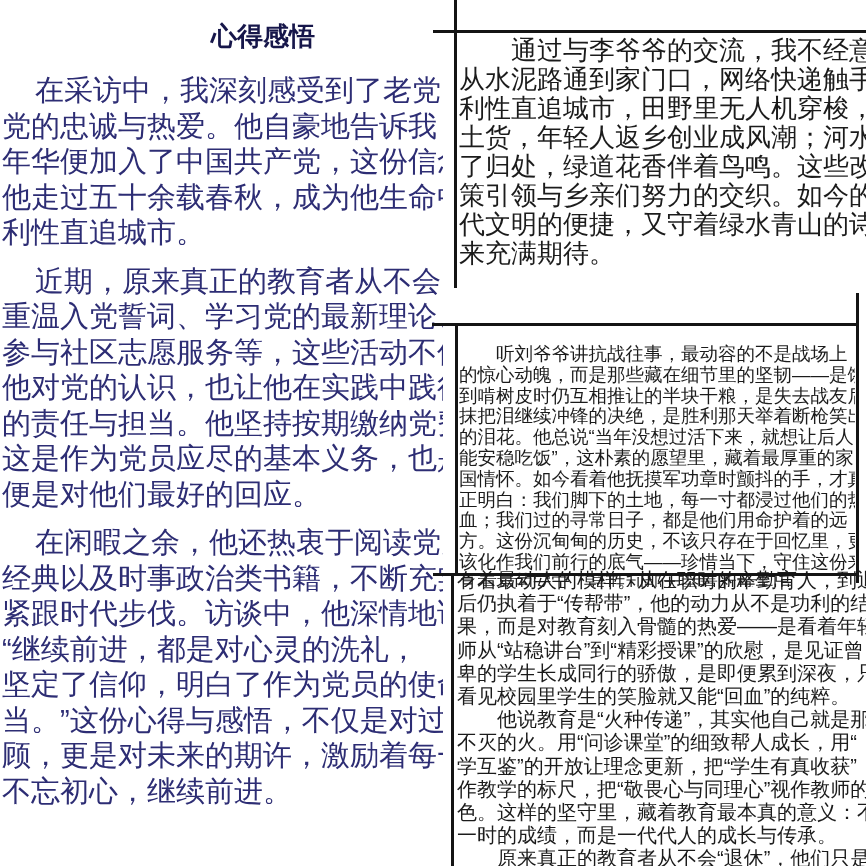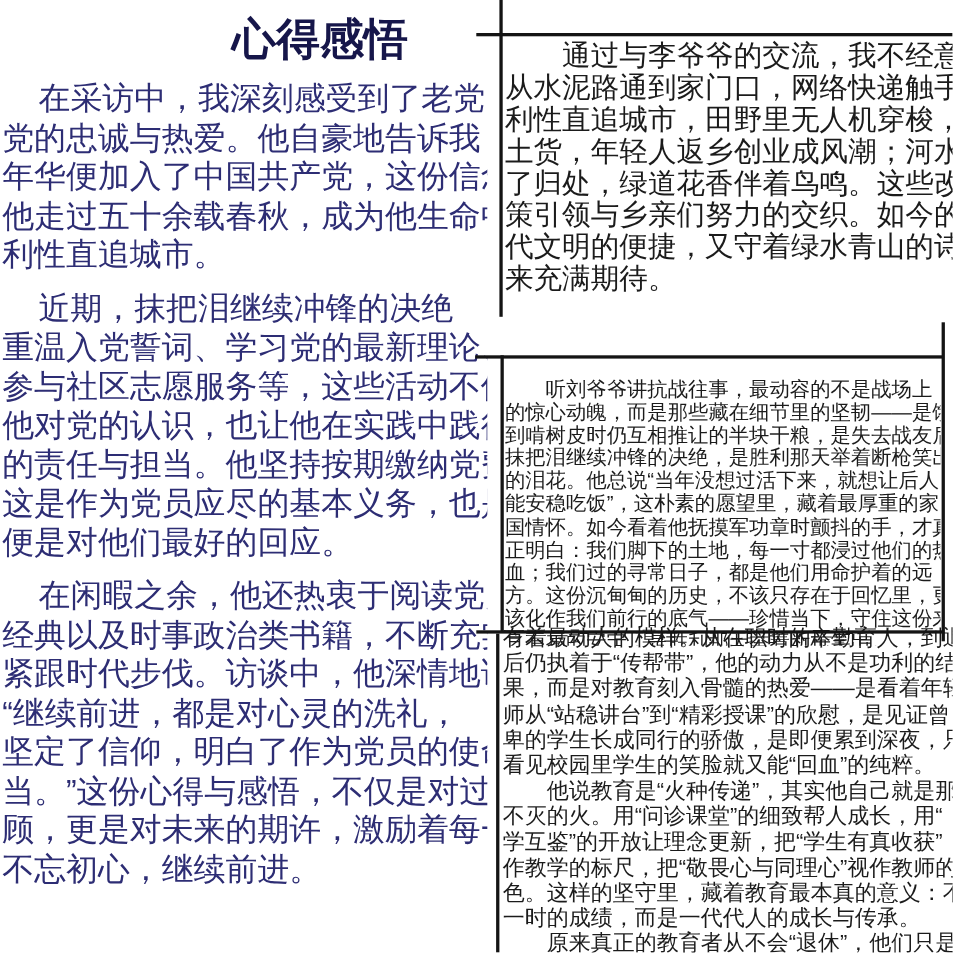--- a/index.html
+++ b/index.html
@@ -7,21 +7,21 @@
     position:relative;width:866px;height:866px;overflow:hidden;background:#ffffff;
     font-family:"Liberation Sans","DejaVu Sans",sans-serif;
   }
   .line{white-space:nowrap;}
   
   .left-page{
     position:absolute;left:2px;top:12px;width:441px;height:852px;overflow:hidden;
     color:#2d2d74;font-size:29px;
   }
   .left-title{
-    font-size:40px;font-weight:bold;color:#16164a;
+    font-size:26px;font-weight:bold;color:#16164a;
     padding-left:209px;line-height:48px;white-space:nowrap;
   }
   .left-body .para{margin-top:13px;}
   .left-body .line{line-height:35.5px;}
   .left-body .para .line:first-child{text-indent:33px;}
   
   .tr-page{position:absolute;left:459px;top:36px;width:500px;color:#1b1b1b;font-size:26px;}
   .tr-page .line{line-height:29px;}
   
   .box1-text{
@@ -42,21 +42,21 @@
   <div class="left-title">心得感悟</div>
   <div class="left-body">
       <div class="para">
         <div class="line">在采访中，我深刻感受到了老党</div>
         <div class="line">党的忠诚与热爱。他自豪地告诉我，</div>
         <div class="line">年华便加入了中国共产党，这份信念</div>
         <div class="line">他走过五十余载春秋，成为他生命中</div>
         <div class="line">利性直追城市。</div>
       </div>
       <div class="para">
-        <div class="line">近期，抹把泪继续冲锋的决绝</div>
+        <div class="line">近期，原来真正的教育者从不会</div>
         <div class="line">重温入党誓词、学习党的最新理论、</div>
         <div class="line">参与社区志愿服务等，这些活动不仅</div>
         <div class="line">他对党的认识，也让他在实践中践行</div>
         <div class="line">的责任与担当。他坚持按期缴纳党费</div>
         <div class="line">这是作为党员应尽的基本义务，也是</div>
         <div class="line">便是对他们最好的回应。</div>
       </div>
       <div class="para">
         <div class="line">在闲暇之余，他还热衷于阅读党史</div>
         <div class="line">经典以及时事政治类书籍，不断充实</div>

